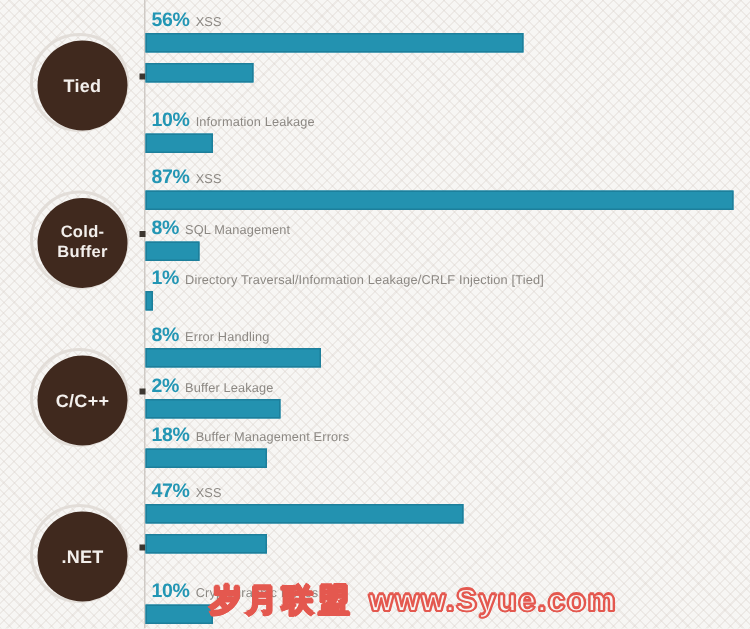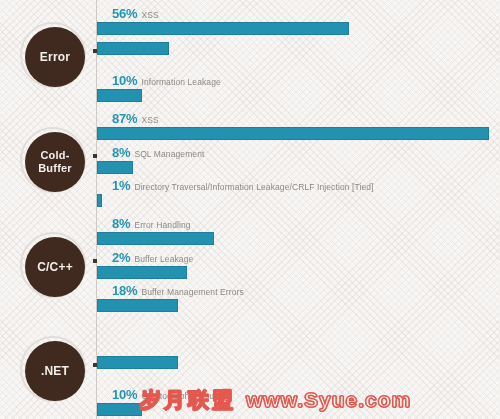--- a/index.html
+++ b/index.html
@@ -104,21 +104,21 @@
     left: 97px;
   }
   .bar-row-0 { top: 6px; }
   .bar-row-1 { top: 40px; }
   .bar-row-2 { top: 73px; }
 
   .bar-caption {
     white-space: nowrap;
     line-height: 13px;
     height: 14px;
-    margin-left: 15px;
+    margin-left: 4px;
   }
   .bar-pct {
     color: #2396b4;
     font-size: 13px;
     font-weight: bold;
     letter-spacing: -0.2px;
   }
   .bar-name {
     color: #8c8883;
     font-size: 8.5px;
@@ -156,21 +156,21 @@
 </style>
 </head>
 <body>
 
 <div id="chart-root">
 
   <div class="group group-0">
       <div class="badge-wrap">
         <div class="badge-ring"></div>
         <div class="badge-disc">
-          <span class="badge-label">Error</span>
+          <span class="badge-label">Tied</span>
         </div>
       </div>
       <div class="axis-line"></div>
       <div class="axis-tick"></div>
       <div class="bar-row bar-row-0">
         <div class="bar-caption"><span class="bar-pct">56%</span><span class="bar-name">XSS</span></div>
         <div class="bar-fill" style="width: 252px;"></div>
       </div>
       <div class="bar-row bar-row-1">
         <div class="bar-fill" style="width: 72px;"></div>
@@ -227,20 +227,24 @@
     </div>
   <div class="group group-3">
       <div class="badge-wrap">
         <div class="badge-ring"></div>
         <div class="badge-disc">
           <span class="badge-label">.NET</span>
         </div>
       </div>
       <div class="axis-line"></div>
       <div class="axis-tick"></div>
+      <div class="bar-row bar-row-0">
+        <div class="bar-caption"><span class="bar-pct">47%</span><span class="bar-name">XSS</span></div>
+        <div class="bar-fill" style="width: 212px;"></div>
+      </div>
       <div class="bar-row bar-row-1">
         <div class="bar-fill" style="width: 81px;"></div>
       </div>
       <div class="bar-row bar-row-2">
         <div class="bar-caption"><span class="bar-pct">10%</span><span class="bar-name">Cryptographic Issues</span></div>
         <div class="bar-fill" style="width: 45px;"></div>
       </div>
     </div>
 
   <div class="watermark">

